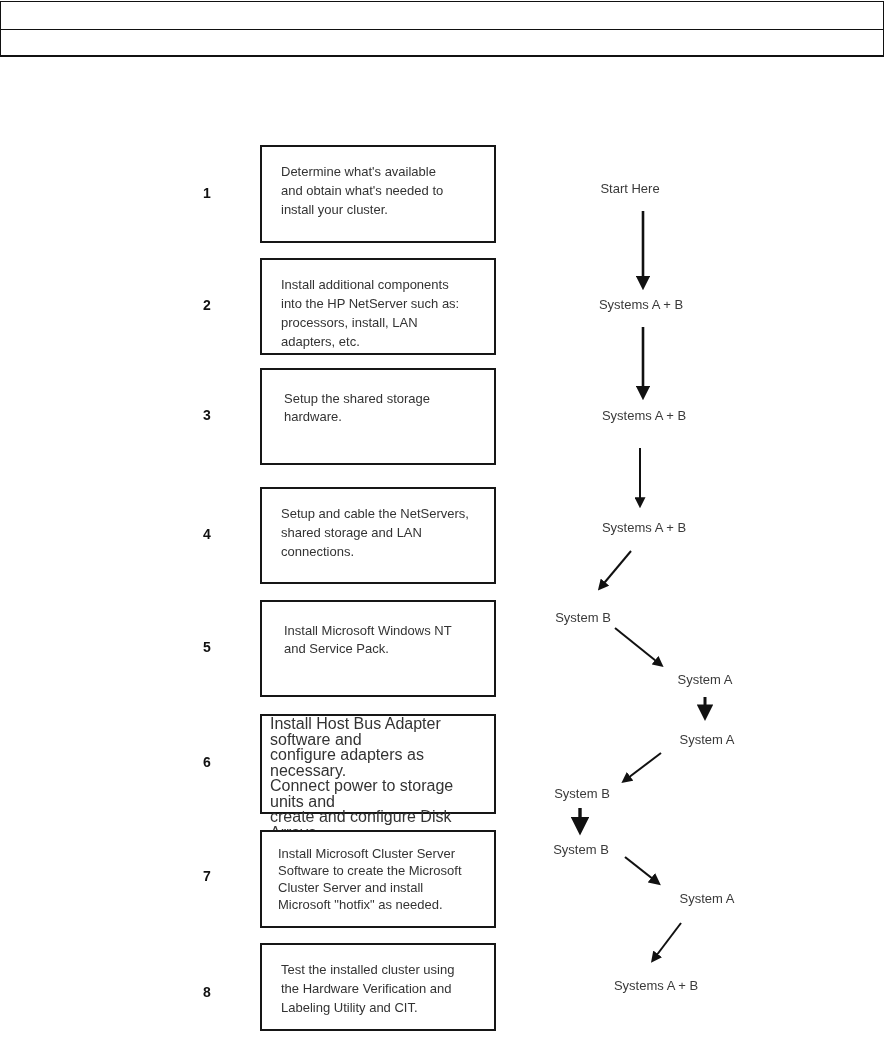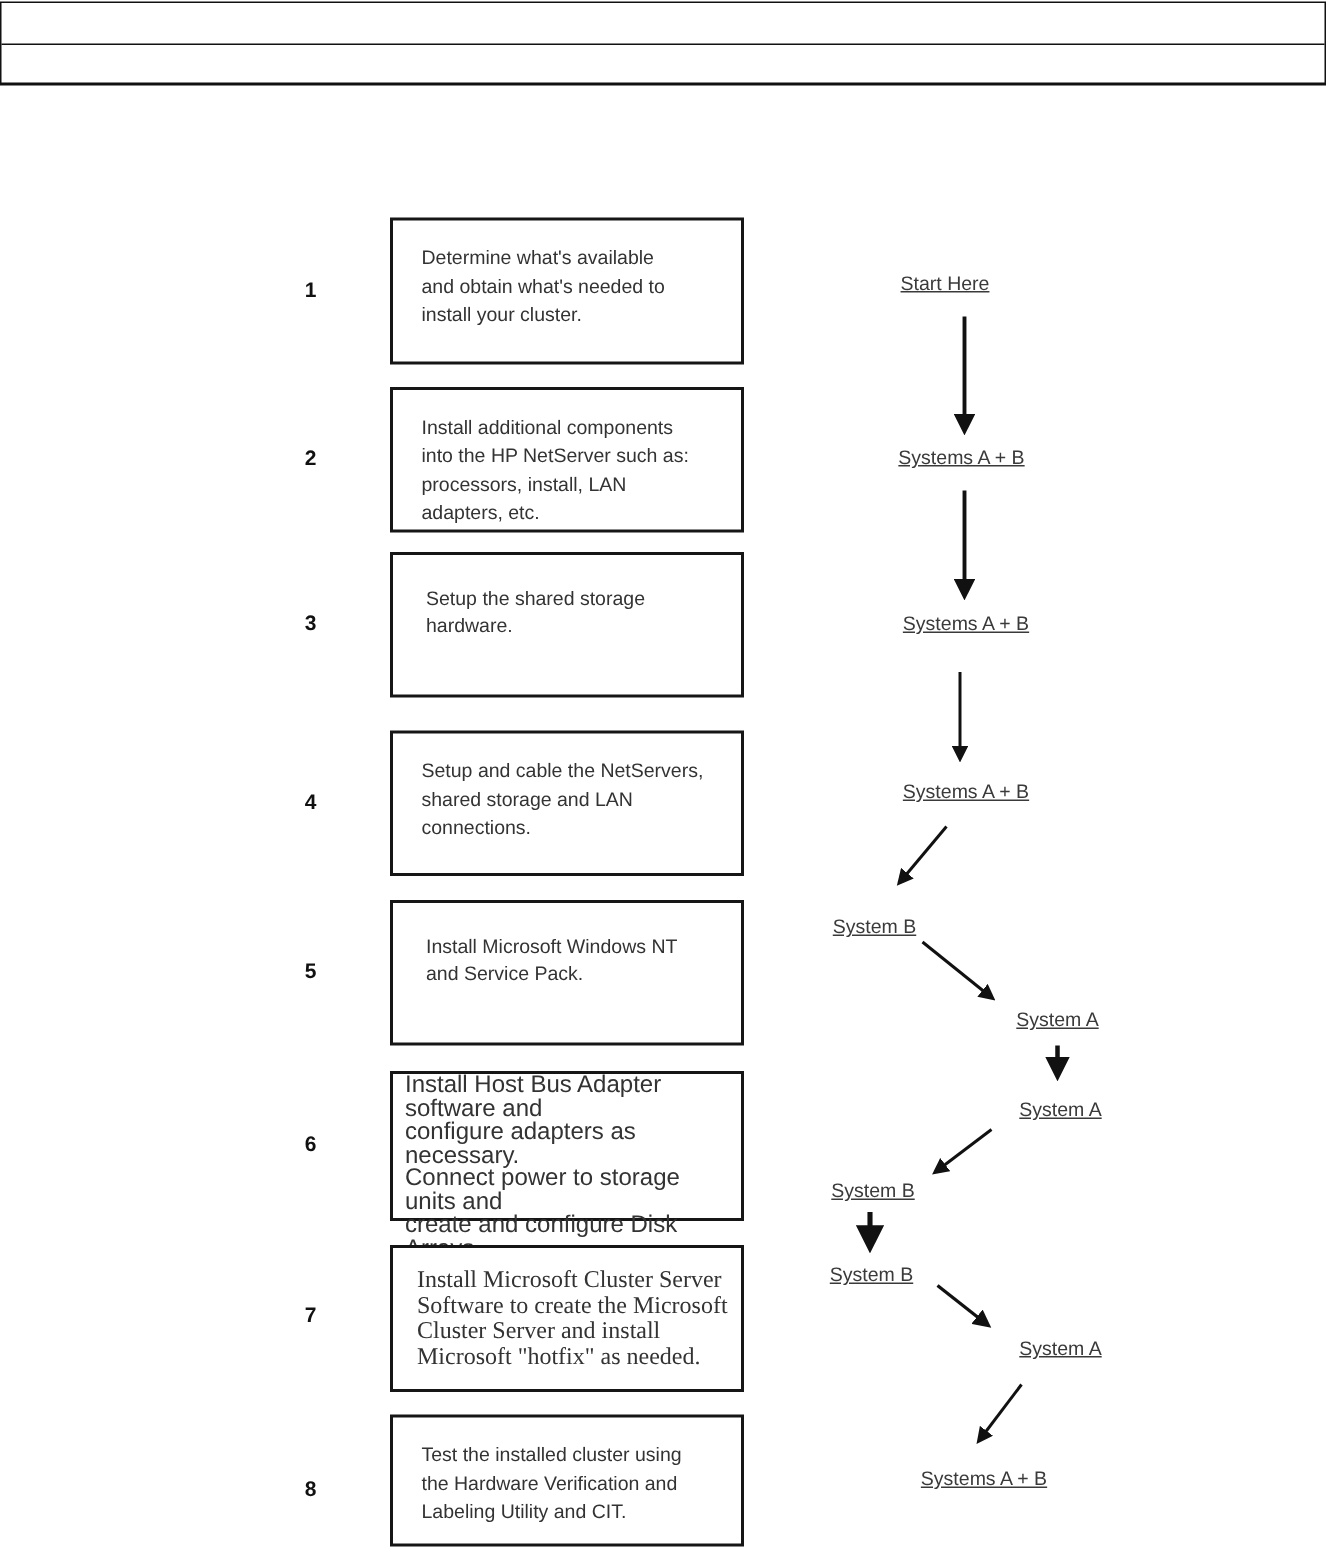--- a/index.html
+++ b/index.html
@@ -17,30 +17,30 @@
   
   .step-box {
     position:absolute; left:244px; width:236px; box-sizing:border-box;
     border:2px solid #161616; background:#fff;margin-left:16px;
   }
   .step-text {
     white-space:pre-line; font-size:13px; line-height:19px;
     padding:15px 4px 0 19px; color:#333;
   }
   .step-box.dense .step-text { font-size:16px; line-height:15.5px; padding:0 3px 0 8px; }
-  .step-box.semi  .step-text { font-size:16px; line-height:17px; padding:13px 3px 0 16px;font-family:Liberation Serif, serif; }
+  .step-box.semi  .step-text { font-size:13px; line-height:17px; padding:13px 3px 0 16px; }
   .step-box.tall  .step-text { line-height:18px; padding:20px 3px 0 22px; }
   .step-num {
     position:absolute; left:194px; width:26px; text-align:center;
     font-size:14px; font-weight:bold; color:#111;
   }
   
   .flow-label {
     position:absolute; width:140px; margin-left:-70px; text-align:center;
-    font-size:13px; color:#3a3a3a;text-decoration:underline;
+    font-size:13px; color:#3a3a3a;
   }
   .arrows { position:absolute; left:0; top:0; }
 </style>
 </head>
 <body>
 
 <div class="page">
 
   <div class="header-box">
     <div class="header-row-top"></div>

